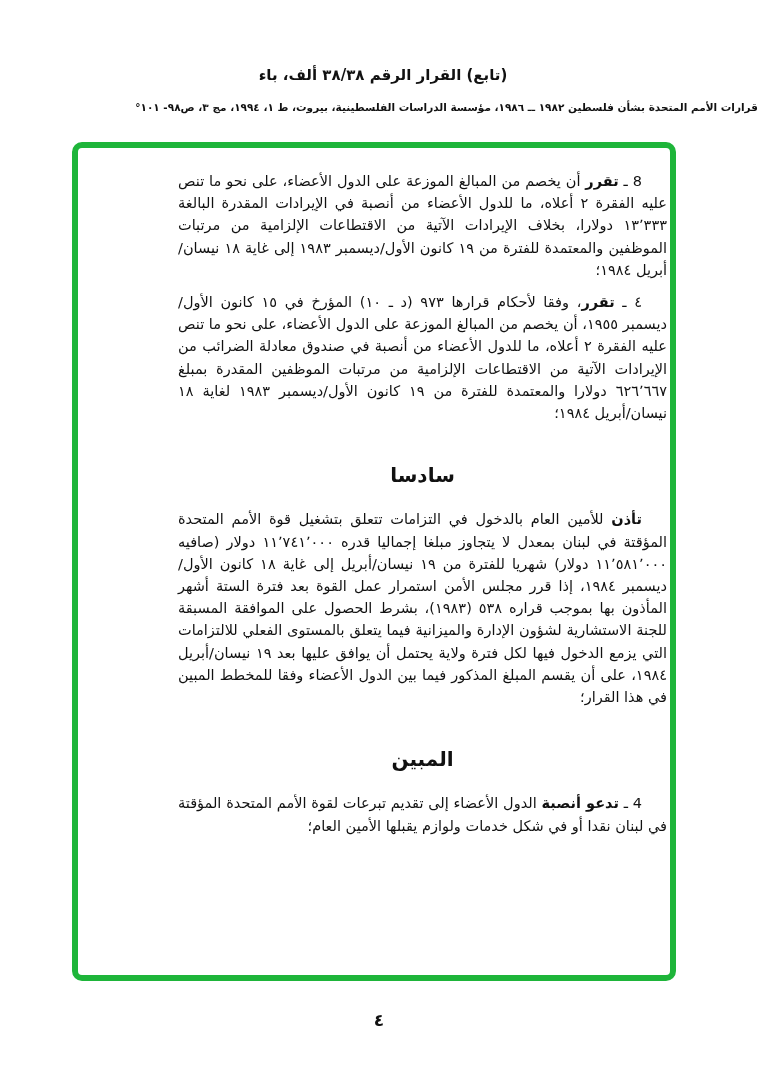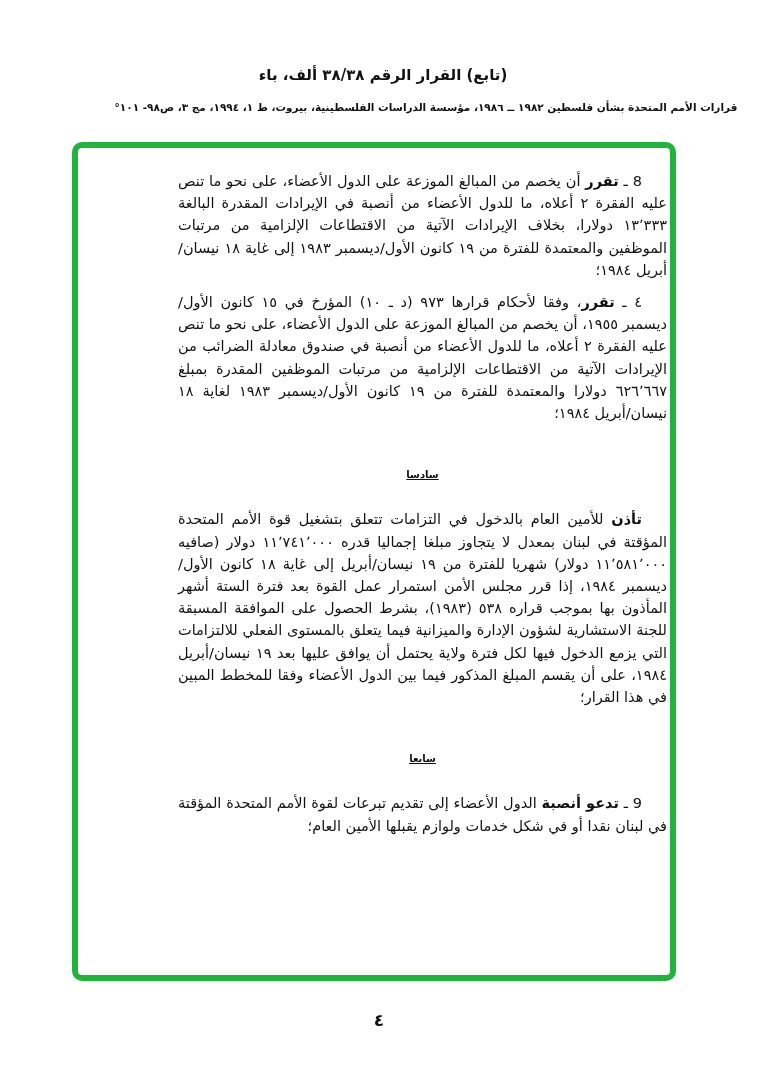--- a/index.html
+++ b/index.html
@@ -14,21 +14,20 @@
   .doc-title {
     position: absolute; top: 66px; left: 8px; right: 0;
     text-align: center;
     direction: rtl;
     font-weight: bold;
     font-size: 15px;
     letter-spacing: 0.2px;
   }
   .source-line {
     position: absolute; top: 101px; left: 94px; right: 0;
-    text-align: center;
     direction: rtl;
     font-weight: bold;
     font-size: 10.5px;
     white-space: nowrap;
   }
   .annotation-box {
     position: absolute;
     left: 72px; top: 142px;
     width: 592px; height: 827px;
     border: 6px solid #1eb53a;
@@ -46,22 +45,21 @@
   }
   .para {
     margin: 0 0 10px 0;
     text-indent: 25px;
   }
   .section-heading {
     text-align: center;
     font-weight: bold;
     margin: 40px 0 22px 0;
     text-indent: 0;
-    font-size: 10px;
-    text-decoration: underline;
+    font-size: 20px;
   }
   .bold { font-weight: bold; margin-top: 33px; }
   .page-number {
     position: absolute;
     top: 1010px; left: 0; right: 0;
     text-align: center;
     font-weight: bold;
     font-size: 17px;
     direction: rtl;
   }
@@ -73,17 +71,17 @@
 
 <div class="source-line">قرارات الأمم المتحدة بشأن فلسطين ١٩٨٢ ــ ١٩٨٦، مؤسسة الدراسات الفلسطينية، بيروت، ط ١، ١٩٩٤، مج ٣، ص٩٨- ١٠١°</div>
 
 <div class="annotation-box" style="border-color: rgb(30, 181, 58);"></div>
 
 <div class="content">
     <p class="para"><span>8 ـ </span><span class="bold">تقرر</span><span> أن يخصم من المبالغ الموزعة على الدول الأعضاء، على نحو ما تنص عليه الفقرة ٢ أعلاه، ما للدول الأعضاء من أنصبة في الإيرادات المقدرة البالغة ١٣٬٣٣٣ دولارا، بخلاف الإيرادات الآتية من الاقتطاعات الإلزامية من مرتبات الموظفين والمعتمدة للفترة من ١٩ كانون الأول/ديسمبر ١٩٨٣ إلى غاية ١٨ نيسان/أبريل ١٩٨٤؛</span></p>
     <p class="para"><span>٤ ـ </span><span class="bold">تقرر</span><span>، وفقا لأحكام قرارها ٩٧٣ (د ـ ١٠) المؤرخ في ١٥ كانون الأول/ديسمبر ١٩٥٥، أن يخصم من المبالغ الموزعة على الدول الأعضاء، على نحو ما تنص عليه الفقرة ٢ أعلاه، ما للدول الأعضاء من أنصبة في صندوق معادلة الضرائب من الإيرادات الآتية من الاقتطاعات الإلزامية من مرتبات الموظفين المقدرة بمبلغ ٦٢٦٬٦٦٧ دولارا والمعتمدة للفترة من ١٩ كانون الأول/ديسمبر ١٩٨٣ لغاية ١٨ نيسان/أبريل ١٩٨٤؛</span></p>
     <div class="section-heading">سادسا</div>
     <p class="para"><span class="bold">تأذن</span><span> للأمين العام بالدخول في التزامات تتعلق بتشغيل قوة الأمم المتحدة المؤقتة في لبنان بمعدل لا يتجاوز مبلغا إجماليا قدره ١١٬٧٤١٬٠٠٠ دولار (صافيه ١١٬٥٨١٬٠٠٠ دولار) شهريا للفترة من ١٩ نيسان/أبريل إلى غاية ١٨ كانون الأول/ديسمبر ١٩٨٤، إذا قرر مجلس الأمن استمرار عمل القوة بعد فترة الستة أشهر المأذون بها بموجب قراره ٥٣٨ (١٩٨٣)، بشرط الحصول على الموافقة المسبقة للجنة الاستشارية لشؤون الإدارة والميزانية فيما يتعلق بالمستوى الفعلي للالتزامات التي يزمع الدخول فيها لكل فترة ولاية يحتمل أن يوافق عليها بعد ١٩ نيسان/أبريل ١٩٨٤، على أن يقسم المبلغ المذكور فيما بين الدول الأعضاء وفقا للمخطط المبين في هذا القرار؛</span></p>
-    <div class="section-heading">سابعا</div>
-    <p class="para"><span>9 ـ </span><span class="bold">تدعو أنصبة</span><span> الدول الأعضاء إلى تقديم تبرعات لقوة الأمم المتحدة المؤقتة في لبنان نقدا أو في شكل خدمات ولوازم يقبلها الأمين العام؛</span></p>
+    <div class="section-heading">المبين</div>
+    <p class="para"><span>4 ـ </span><span class="bold">تدعو أنصبة</span><span> الدول الأعضاء إلى تقديم تبرعات لقوة الأمم المتحدة المؤقتة في لبنان نقدا أو في شكل خدمات ولوازم يقبلها الأمين العام؛</span></p>
   </div>
 
 <div class="page-number">٤</div>
 
 </body></html>

